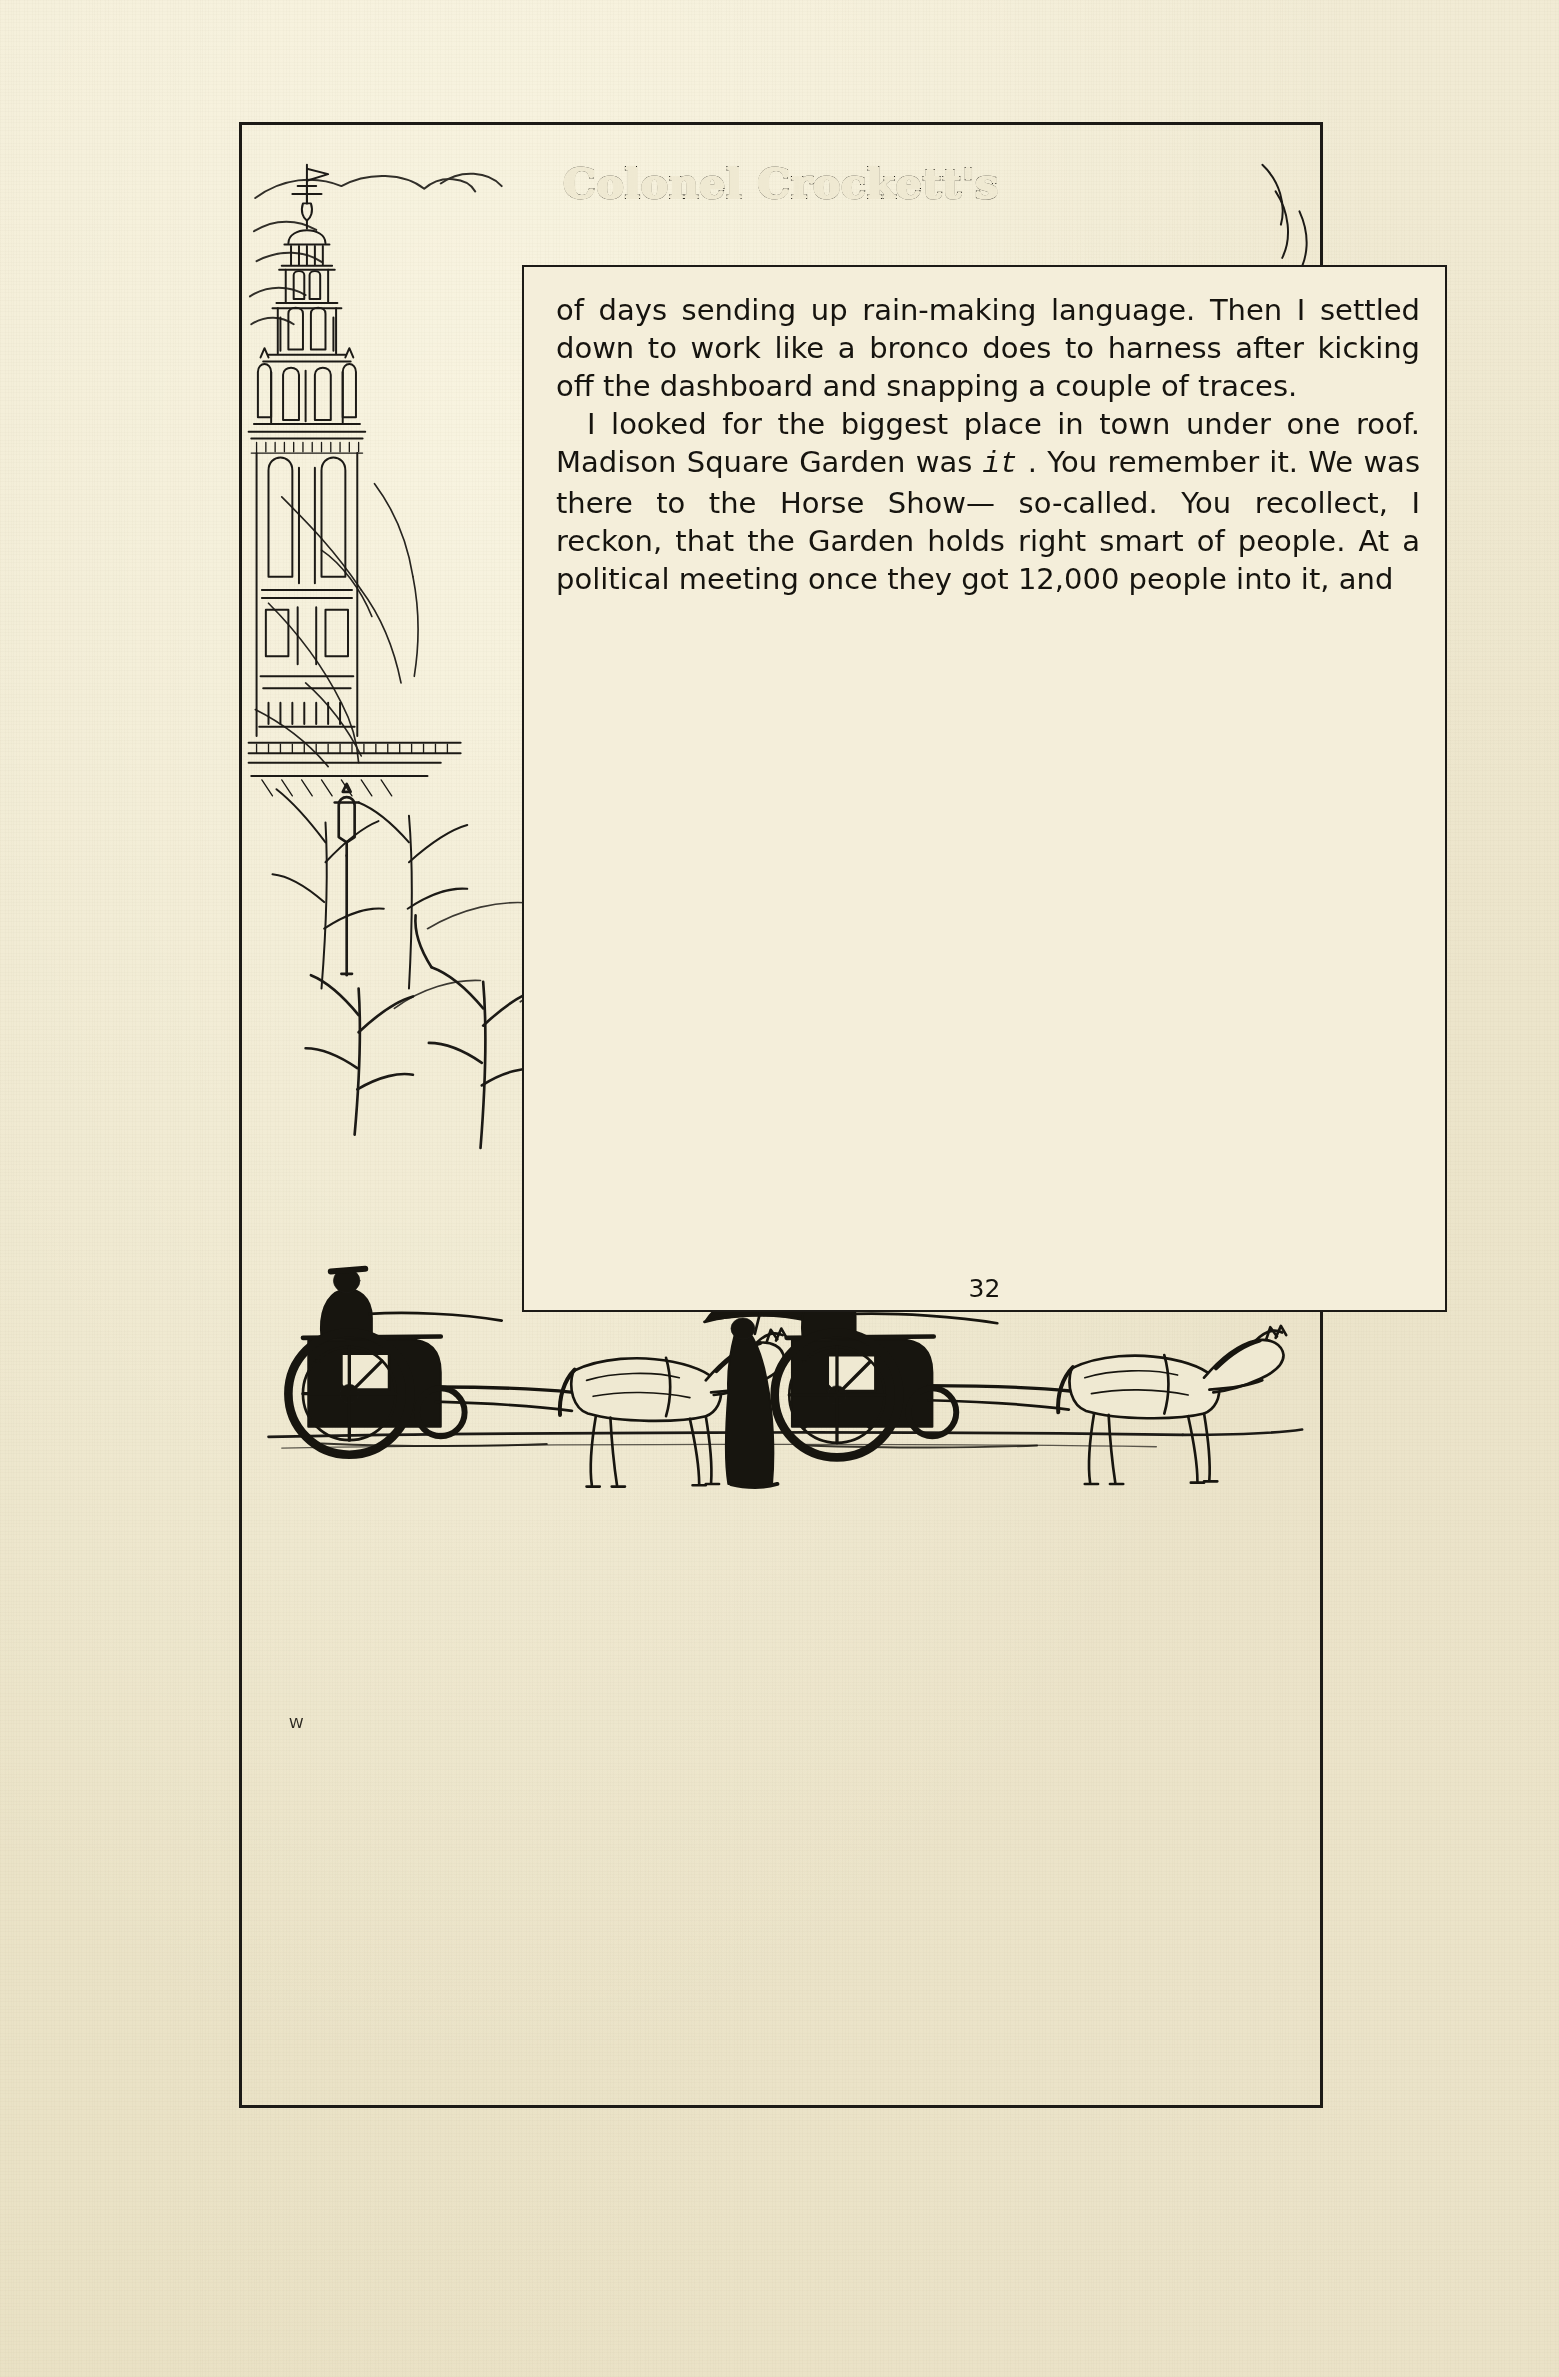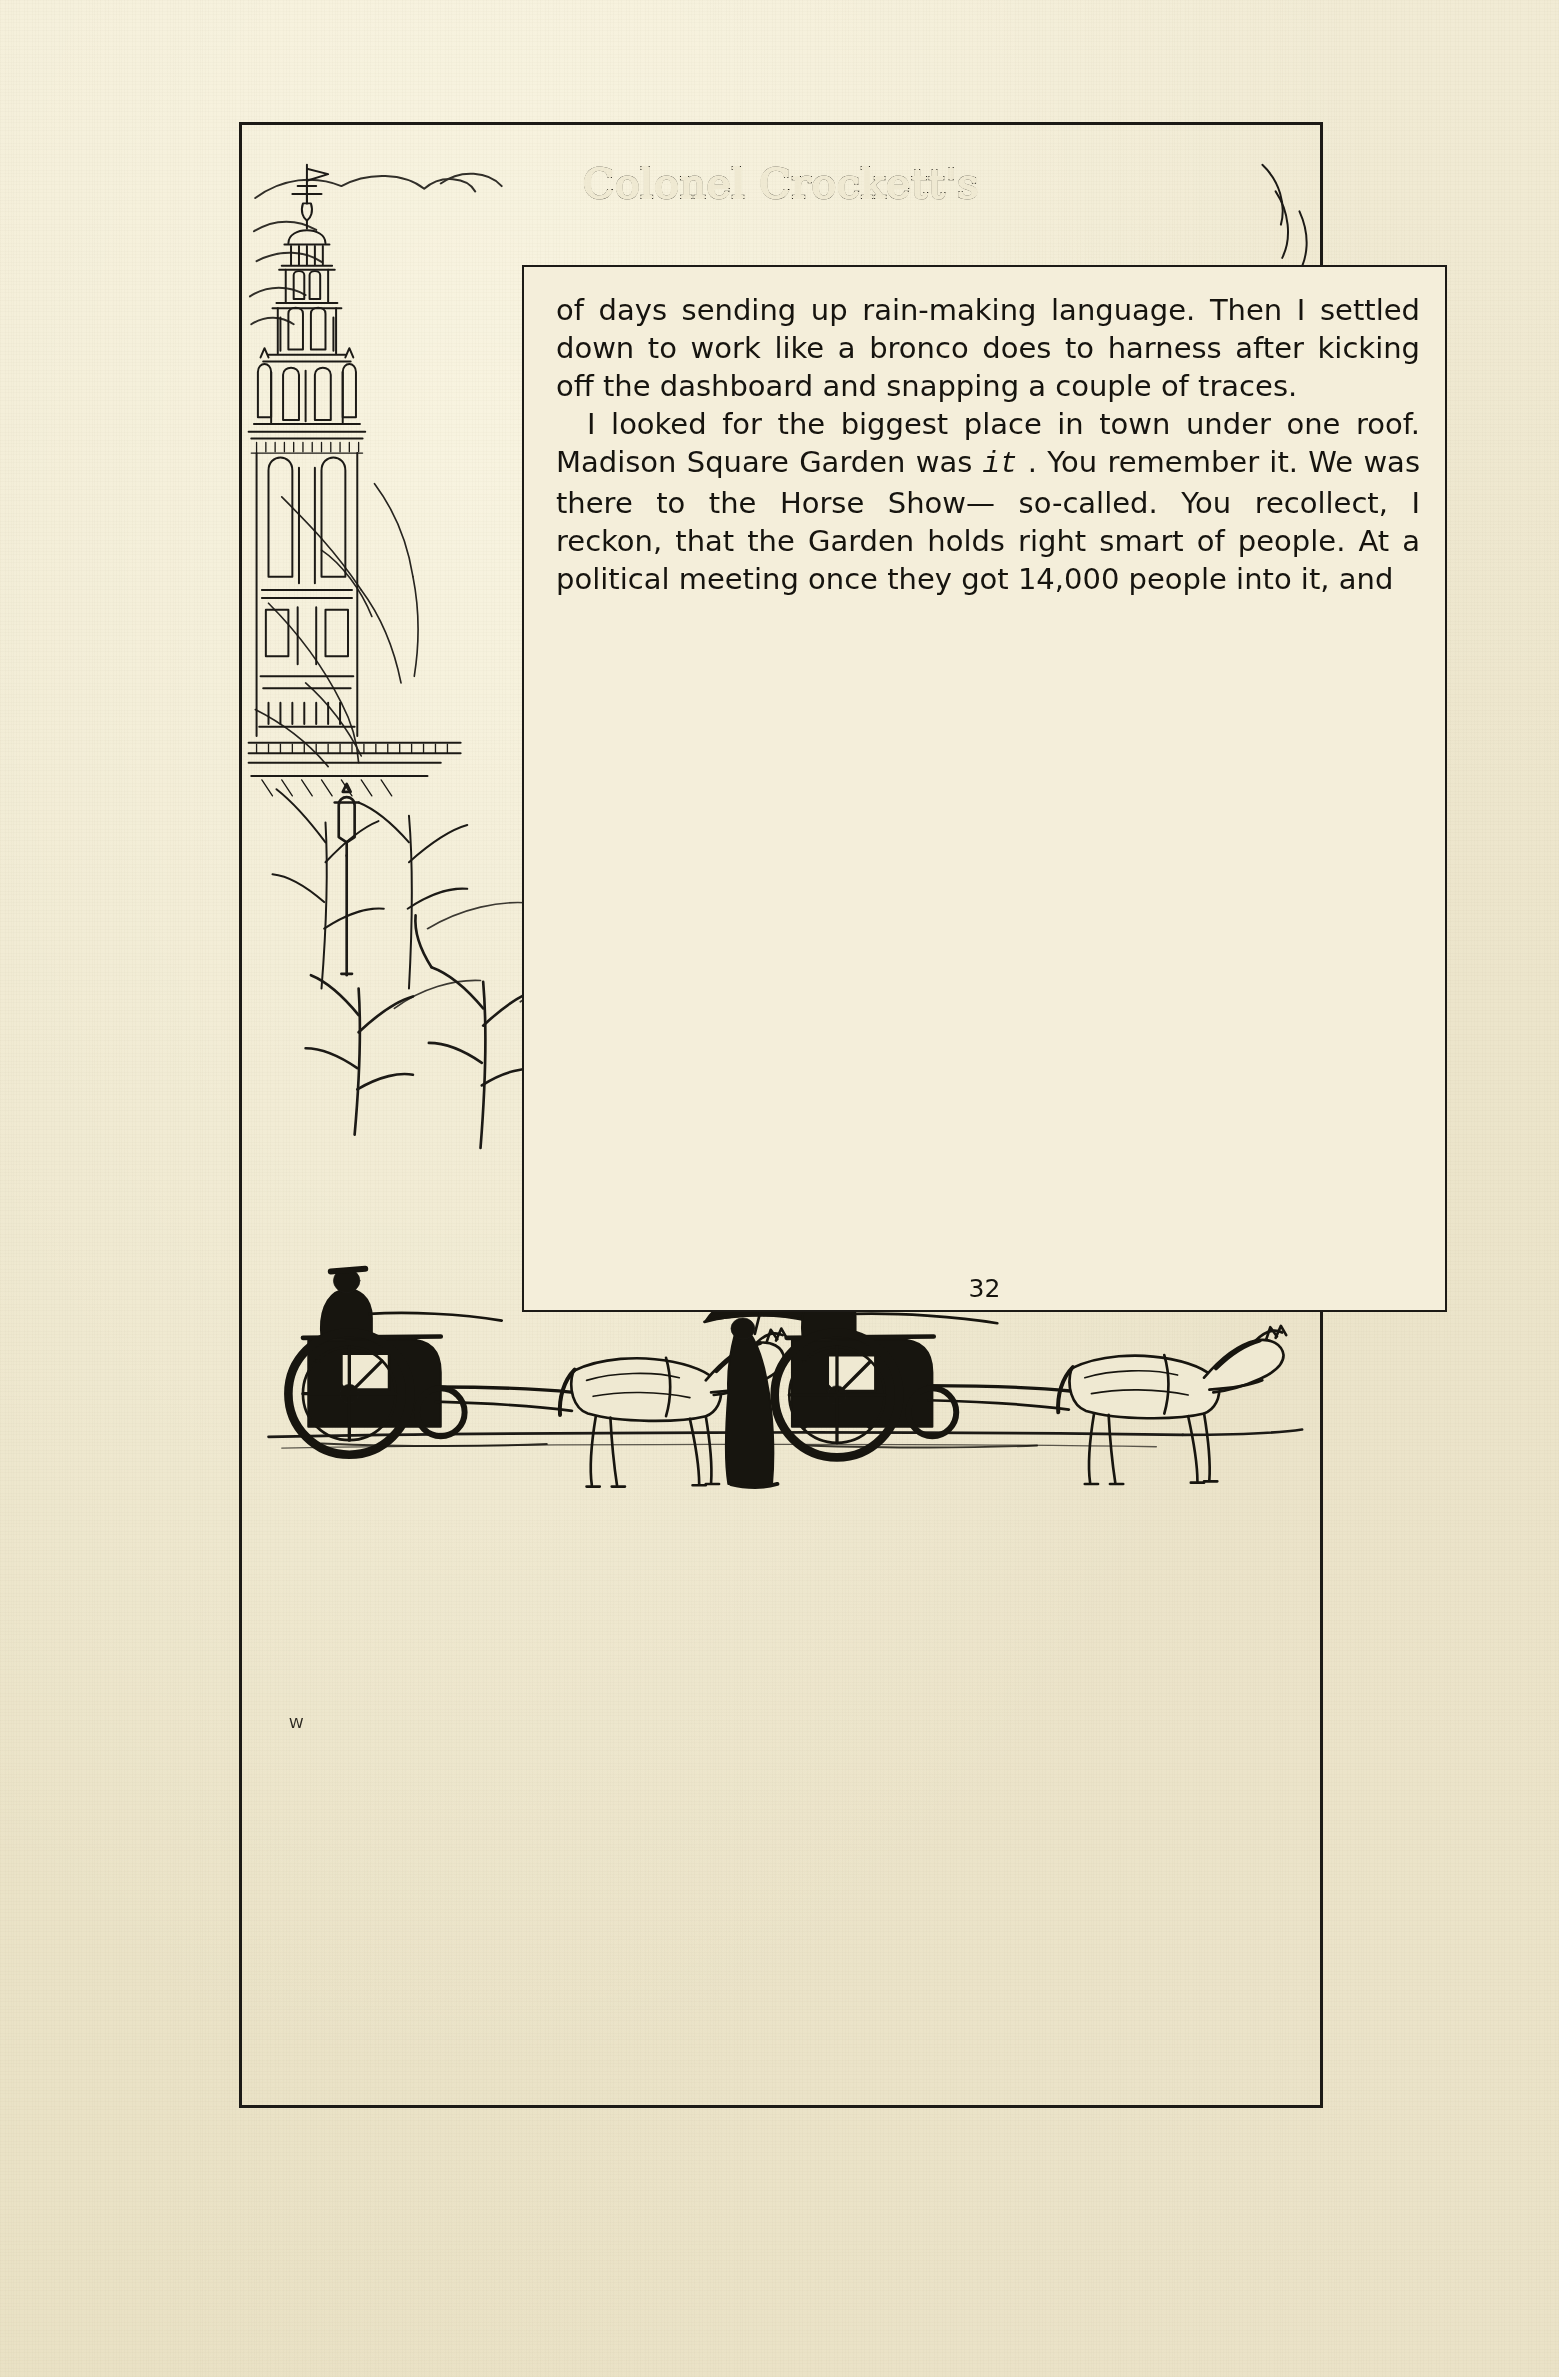--- a/index.html
+++ b/index.html
@@ -47,21 +47,21 @@
 
   
   #running-head {
     position: absolute;
     left: 0;
     right: 0;
     top: 35px;
     text-align: center;
     font-family: "DejaVu Serif", serif;
     font-size: 41px;
-    font-weight: 400;
+    font-weight: 700;
     letter-spacing: 0.7px;
     color: #17150f;
     -webkit-text-stroke: 0px;
     text-shadow:
       1.3px 0 0 #efe9d2, -1.3px 0 0 #efe9d2,
       0 1.3px 0 #efe9d2, 0 -1.3px 0 #efe9d2,
       2px 2px 0 rgba(23,21,15,0.0);
   }
   #running-head .outline {
     color: #efe9d2;
@@ -490,20 +490,20 @@
 
         </g>
       </svg>
     </div>
 
     <div id="artist-mark">W</div>
 
     <div id="text-panel">
       <div id="text-body">
         <p>of days sending up rain-making language.   Then I settled down to work like a bronco does to harness after kicking off the dashboard and snapping a couple of traces.</p>
-        <p class="indent"><span>I looked for the biggest place in town under one roof.  Madison Square Garden was </span><span class="ital">it</span><span> .   You remember it. We was there to the Horse Show— so-called.   You recollect, I reckon, that the Garden holds right smart of people.   At a political meeting once they got 14,000 people into it, and</span></p>
+        <p class="indent"><span>I looked for the biggest place in town under one roof.  Madison Square Garden was </span><span class="ital">it</span><span> .   You remember it. We was there to the Horse Show— so-called.   You recollect, I reckon, that the Garden holds right smart of people.   At a political meeting once they got 12,000 people into it, and</span></p>
       </div>
       <div id="folio">32</div>
     </div>
 
   </div>
 </div>
 
 
 </body></html>

